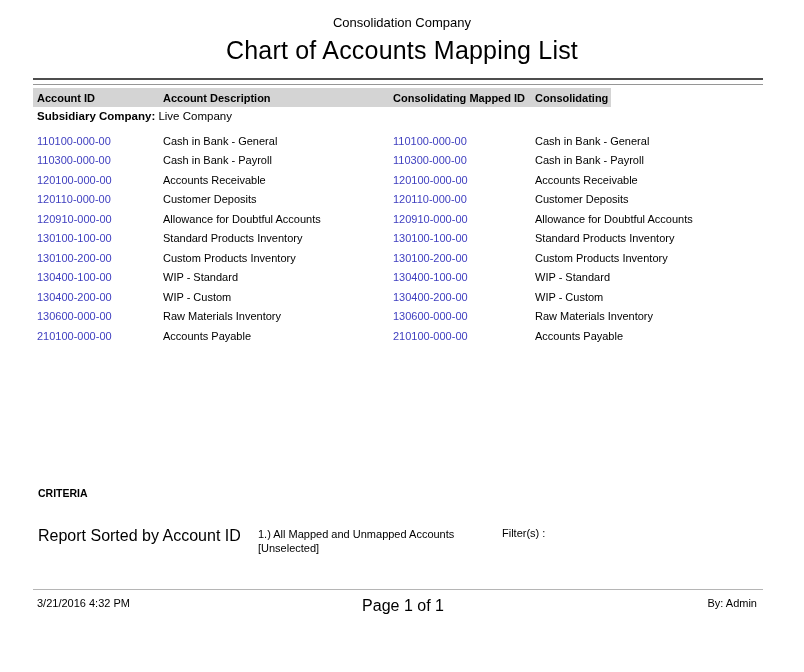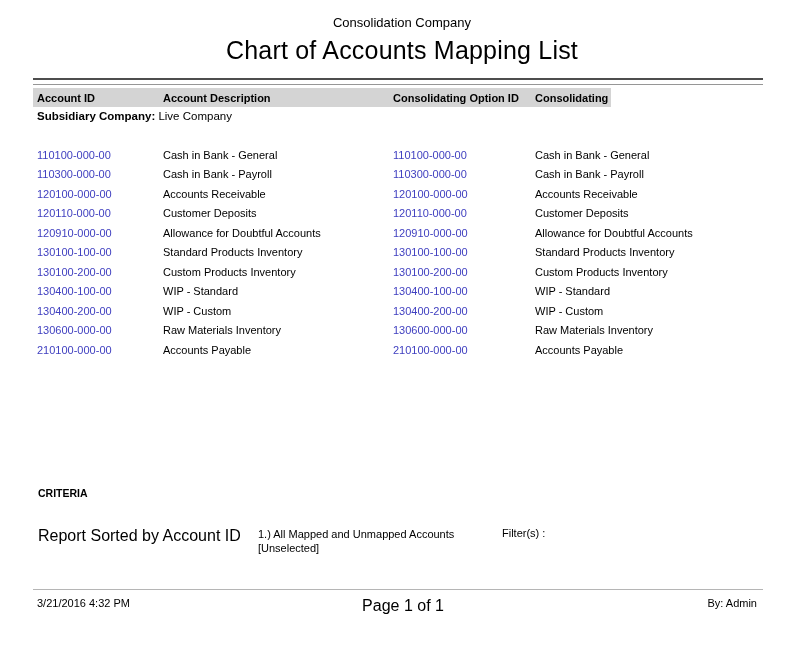--- a/index.html
+++ b/index.html
@@ -38,21 +38,21 @@
     background: var(--bar-color);
     align-items: center;
     font-size: 11px; font-weight: bold;
   }
   .group-row {
     position: absolute; top: 110px; left: 37px;
     font-size: 11.5px;
   }
   .group-row .label { font-weight: bold; }
   .table-body {
-    position: absolute; top: 145px; left: 33px; width: 730px;
+    position: absolute; top: 131px; left: 33px; width: 730px;
   }
   .row { height: 19.5px; align-items: center; font-size: 11px; }
   .cell { white-space: nowrap; overflow: hidden; }
   .cell.id { color: var(--id-color); cursor: pointer; }
   .criteria-heading {
     position: absolute; top: 487px; left: 38px;
     font-size: 10.5px; font-weight: bold;
   }
   .criteria-sorted {
     position: absolute; top: 527px; left: 38px; font-size: 16px;
@@ -81,21 +81,21 @@
 <div class="page" style="--id-color: #4040c0; --bar-color: #d4d4d4;">
 
   <div class="company">Consolidation Company</div>
   <div class="title">Chart of Accounts Mapping List</div>
 
   <div class="rule-double"></div>
 
   <div class="header-bar grid4">
     <span class="cell">Account ID</span>
     <span class="cell">Account Description</span>
-    <span class="cell">Consolidating Option ID</span>
+    <span class="cell">Consolidating Mapped ID</span>
     <span class="cell">Consolidating Account Description</span>
   </div>
 
   <div class="group-row">
     <span class="label">Subsidiary Company:</span><span> Live Company</span>
   </div>
 
   <div class="table-body">
     <div class="row grid4">
       <span class="cell id">110100-000-00</span>

